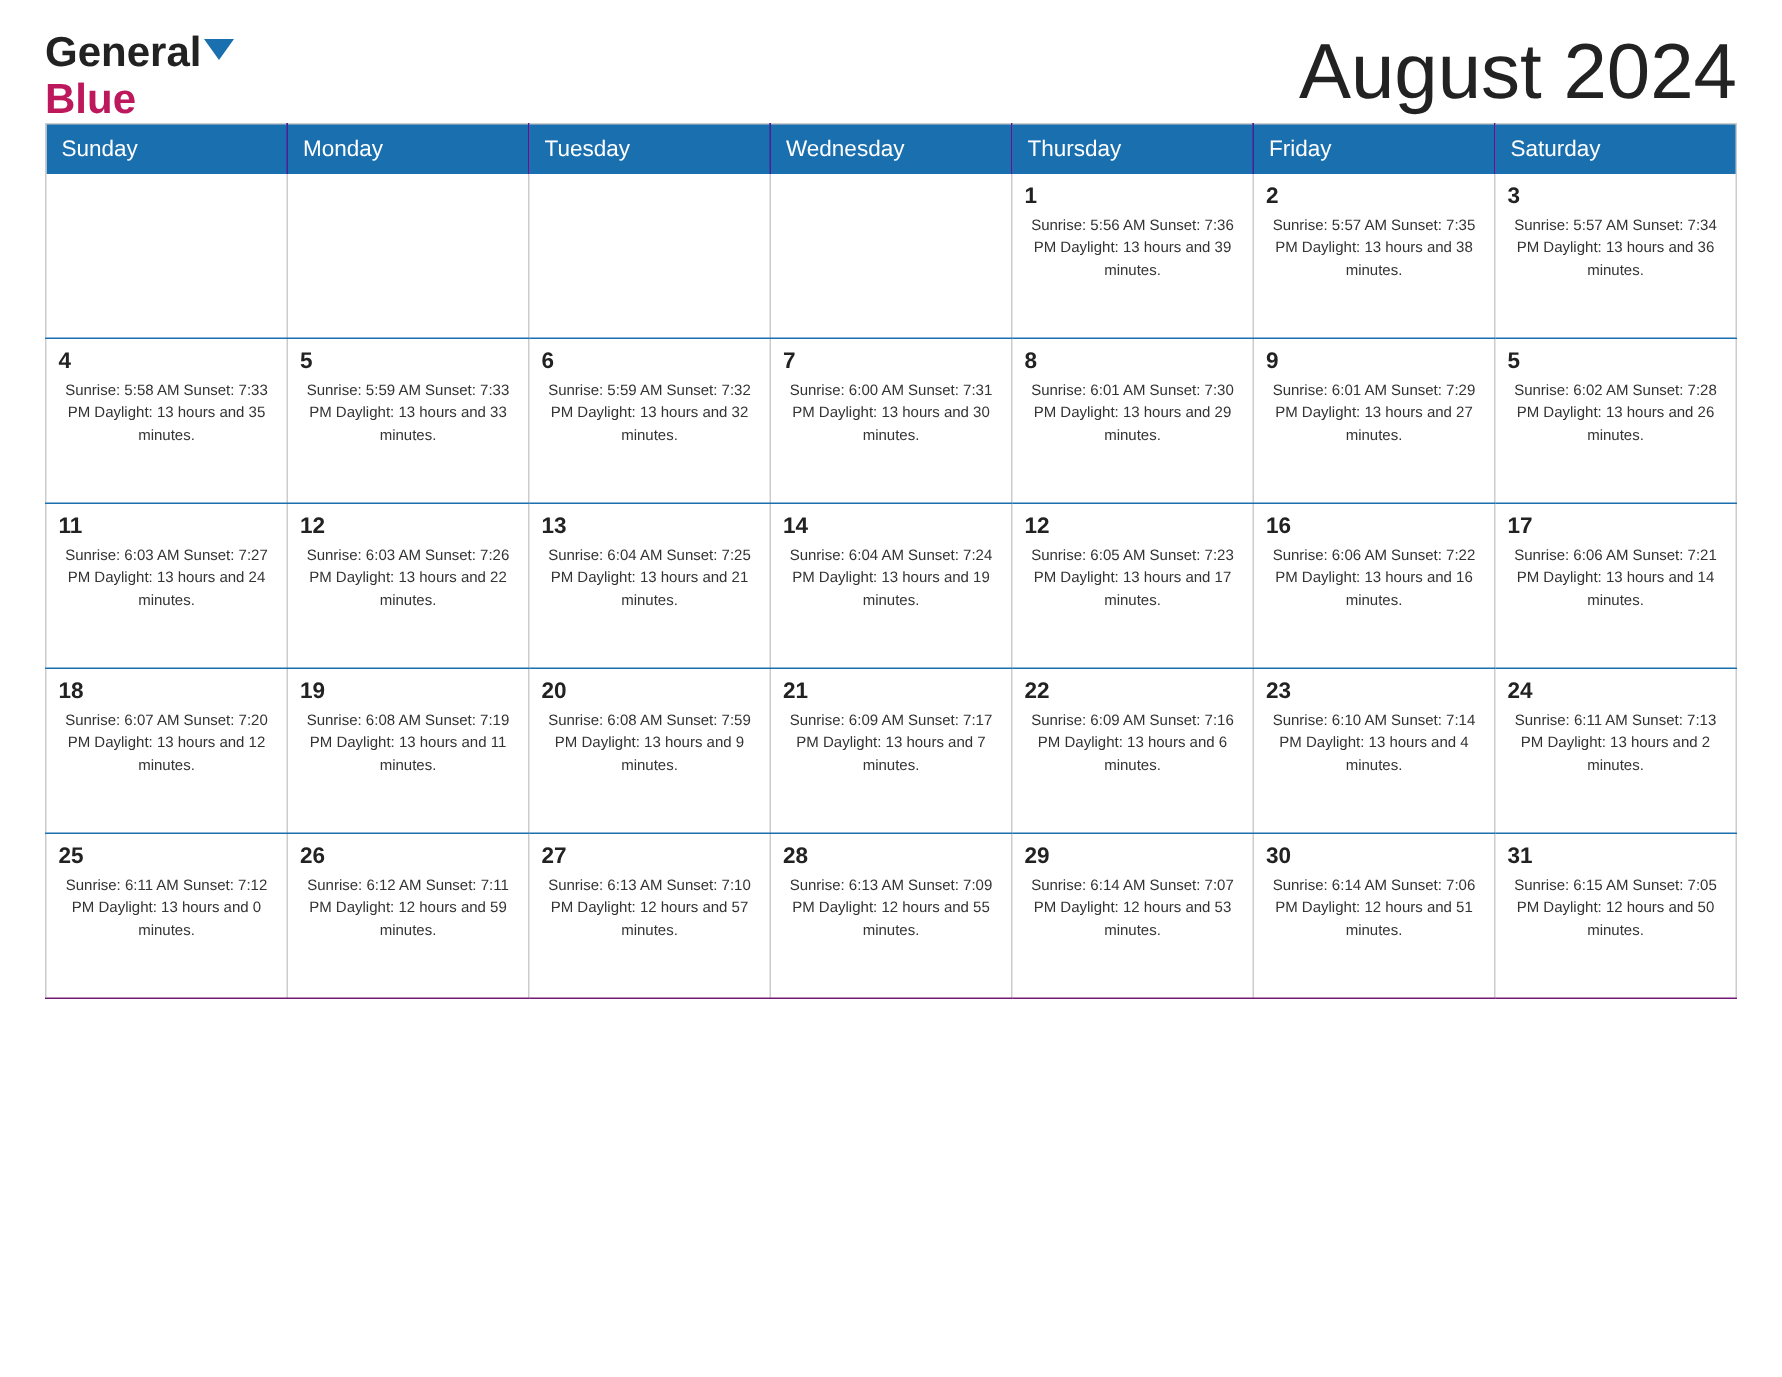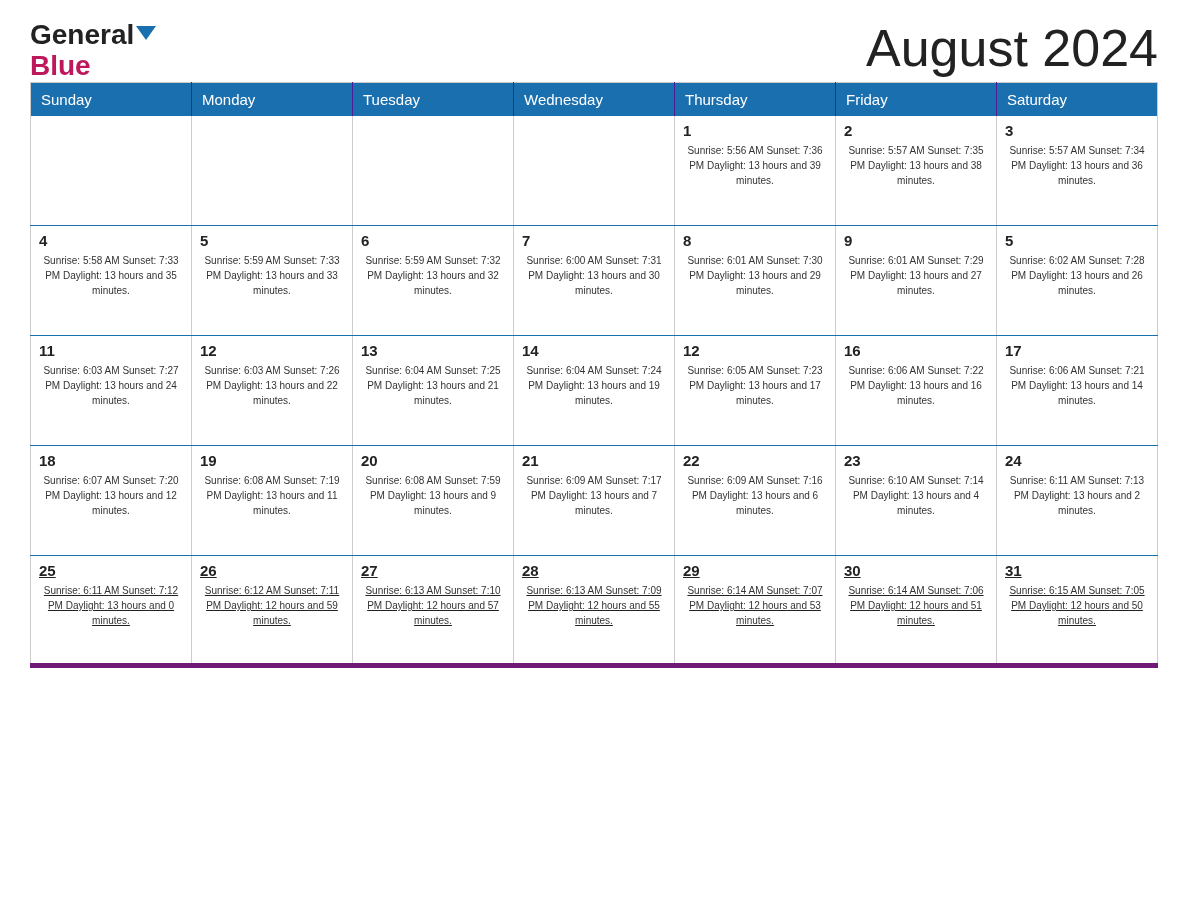--- a/index.html
+++ b/index.html
@@ -80,22 +80,21 @@
       border-right: 1px solid #ccc;
       border-bottom: 1px solid #1a6faf;
       width: calc(100% / 7);
       min-height: 110px;
       height: 110px;
     }
     .calendar-table td:last-child {
       border-right: none;
     }
     .calendar-table tr:last-child td {
-      border-bottom: 5px solid #701a75;
-      text-decoration: underline;
+      border-bottom: 1px solid #701a75;
     }
     .day-number {
       font-size: 15px;
       font-weight: bold;
       color: #222;
       margin-bottom: 4px;
     }
     .day-info {
       font-size: 10px;
       color: #333;

